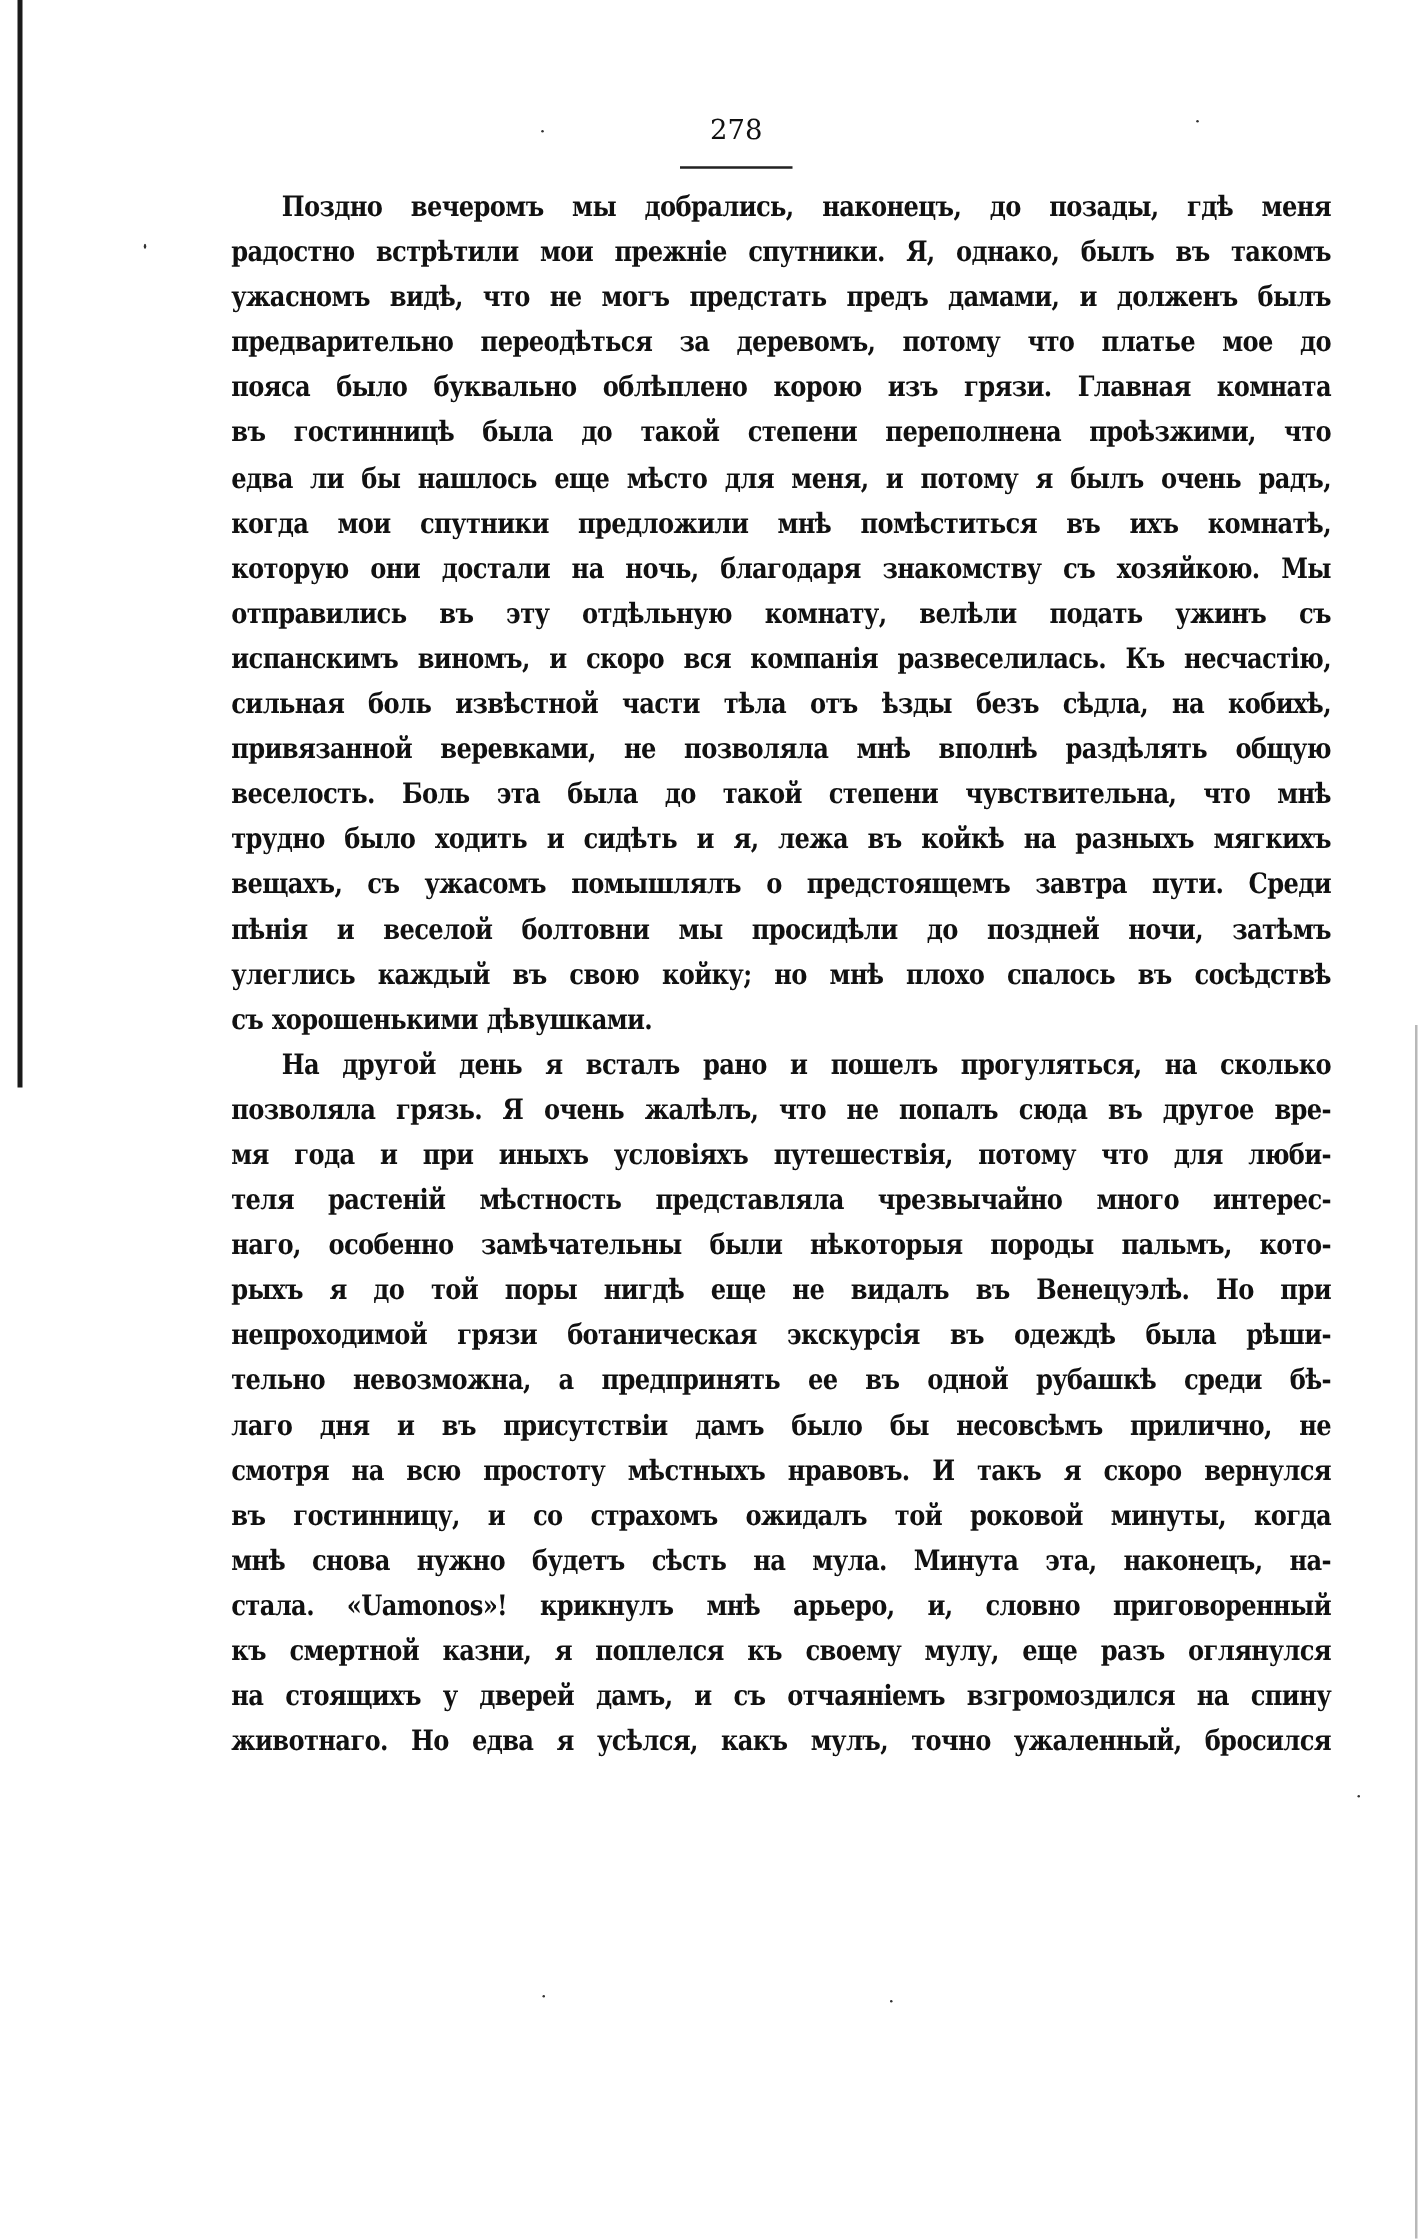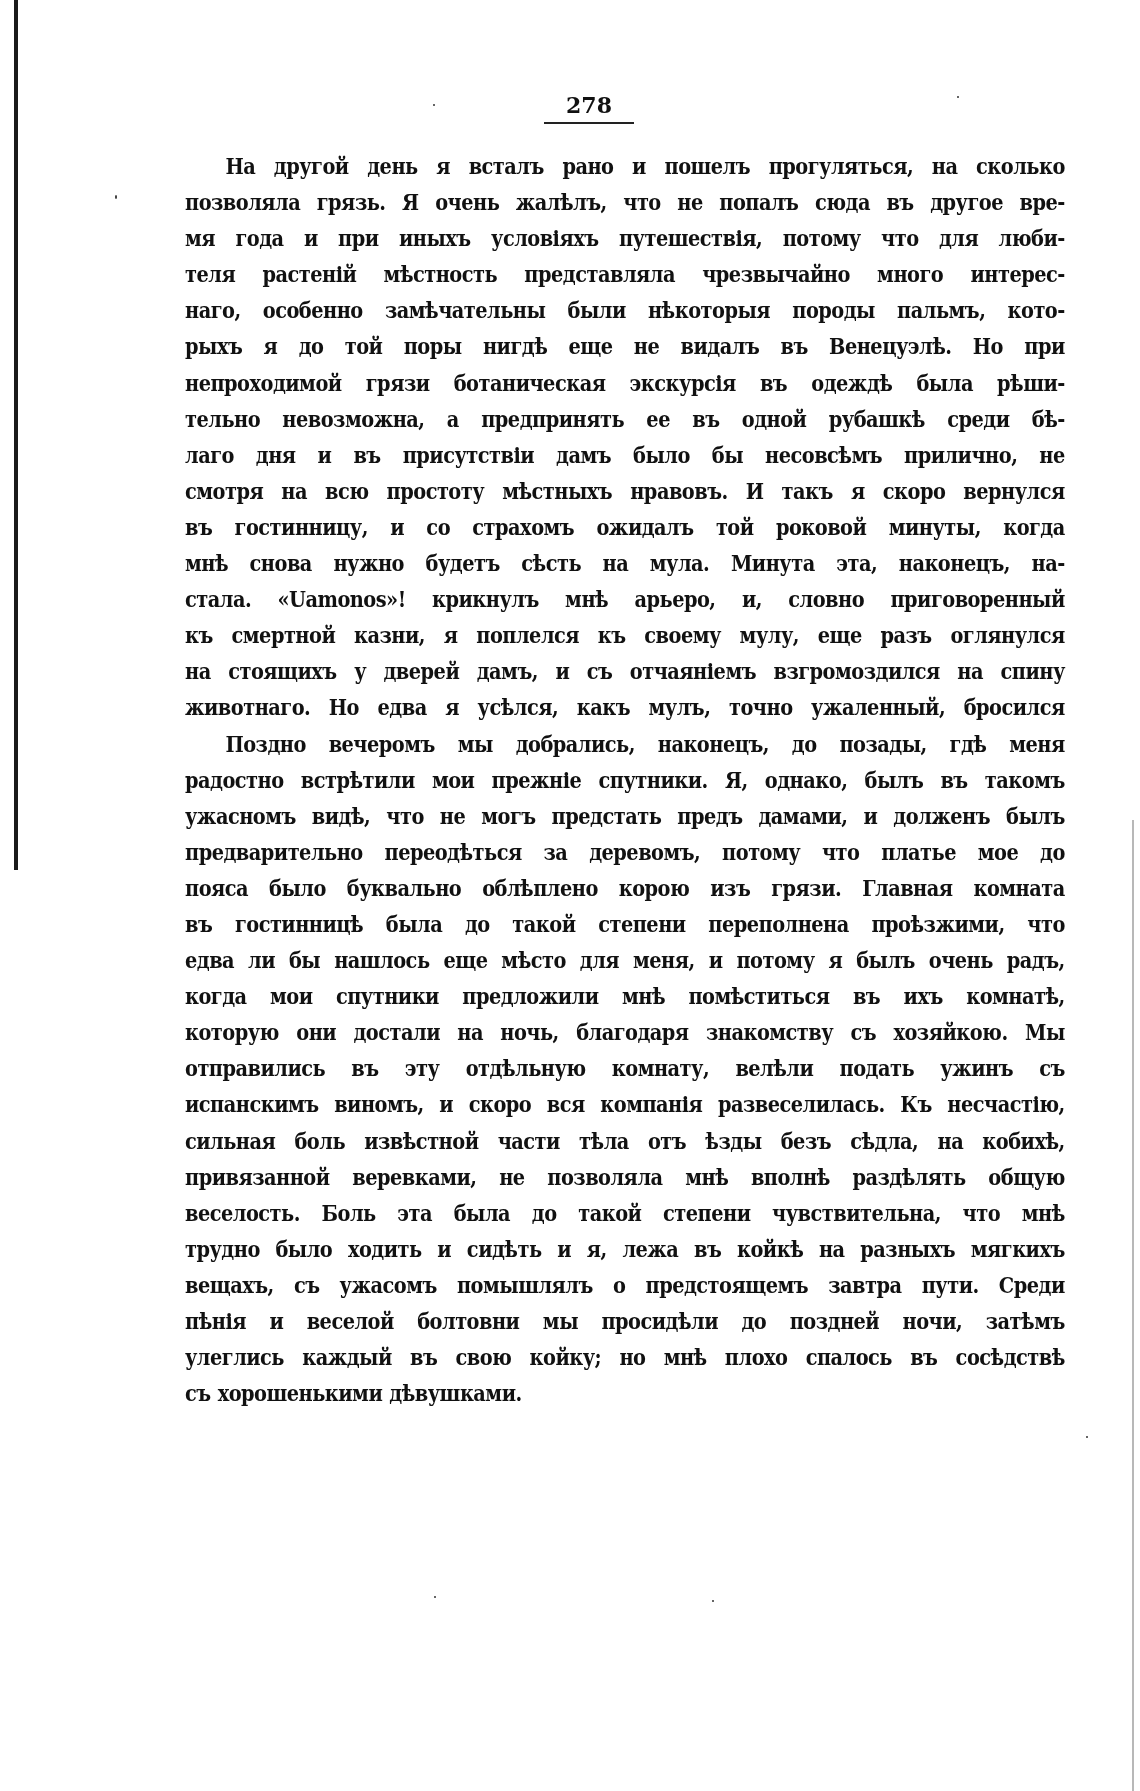--- a/index.html
+++ b/index.html
@@ -34,25 +34,25 @@
     .page-header {
       position: absolute;
       top: 92px;
       left: 0;
       width: 1140px;
       text-align: center;
     }
     .page-number {
       display: inline-block;
       font-family: "DejaVu Serif", serif;
-      font-weight: bold;
+      font-weight: normal;
       font-size: 22px;
       letter-spacing: 0px;
       margin-left: 38px;
-      padding-bottom: 4px;
+      padding-bottom: 16px;
       border-bottom: 2px solid #222;
       width: 90px;
       text-align: center;
     }
     .text-block {
       position: absolute;
       left: 185px;
       top: 148px;
       width: 880px;
     }
@@ -100,51 +100,51 @@
 
 <div class="speck" style="left:433px;top:104px;width:2px;height:2px;"></div>
 <div class="speck" style="left:957px;top:96px;width:2px;height:2px;"></div>
 <div class="speck" style="left:115px;top:195px;width:2px;height:4px;"></div>
 <div class="speck" style="left:1086px;top:1436px;width:2px;height:2px;"></div>
 <div class="speck" style="left:434px;top:1596px;width:2px;height:2px;"></div>
 <div class="speck" style="left:712px;top:1600px;width:2px;height:2px;"></div>
 
 <div class="text-block">
   <div>
-    <span class="line indent">На другой день я всталъ рано и пошелъ прогуляться, на сколько</span>
-    <span class="line">позволяла грязь. Я очень жалѣлъ, что не попалъ сюда въ другое вре-</span>
-    <span class="line">мя года и при иныхъ условіяхъ путешествія, потому что для люби-</span>
-    <span class="line">теля растеній мѣстность представляла чрезвычайно много интерес-</span>
-    <span class="line">наго, особенно замѣчательны были нѣкоторыя породы пальмъ, кото-</span>
-    <span class="line">рыхъ я до той поры нигдѣ еще не видалъ въ Венецуэлѣ. Но при</span>
-    <span class="line">непроходимой грязи ботаническая экскурсія въ одеждѣ была рѣши-</span>
-    <span class="line">тельно невозможна, а предпринять ее въ одной рубашкѣ среди бѣ-</span>
-    <span class="line">лаго дня и въ присутствіи дамъ было бы несовсѣмъ прилично, не</span>
-    <span class="line">смотря на всю простоту мѣстныхъ нравовъ. И такъ я скоро вернулся</span>
-    <span class="line">въ гостинницу, и со страхомъ ожидалъ той роковой минуты, когда</span>
-    <span class="line">мнѣ снова нужно будетъ сѣсть на мула. Минута эта, наконецъ, на-</span>
-    <span class="line">стала. «Uamonos»! крикнулъ мнѣ арьеро, и, словно приговоренный</span>
-    <span class="line">къ смертной казни, я поплелся къ своему мулу, еще разъ оглянулся</span>
-    <span class="line">на стоящихъ у дверей дамъ, и съ отчаяніемъ взгромоздился на спину</span>
-    <span class="line">животнаго. Но едва я усѣлся, какъ мулъ, точно ужаленный, бросился</span>
-  </div>
-  <div>
     <span class="line indent">Поздно вечеромъ мы добрались, наконецъ, до позады, гдѣ меня</span>
     <span class="line">радостно встрѣтили мои прежніе спутники. Я, однако, былъ въ такомъ</span>
     <span class="line">ужасномъ видѣ, что не могъ предстать предъ дамами, и долженъ былъ</span>
     <span class="line">предварительно переодѣться за деревомъ, потому что платье мое до</span>
     <span class="line">пояса было буквально облѣплено корою изъ грязи. Главная комната</span>
     <span class="line">въ гостинницѣ была до такой степени переполнена проѣзжими, что</span>
     <span class="line">едва ли бы нашлось еще мѣсто для меня, и потому я былъ очень радъ,</span>
     <span class="line">когда мои спутники предложили мнѣ помѣститься въ ихъ комнатѣ,</span>
     <span class="line">которую они достали на ночь, благодаря знакомству съ хозяйкою. Мы</span>
     <span class="line">отправились въ эту отдѣльную комнату, велѣли подать ужинъ съ</span>
     <span class="line">испанскимъ виномъ, и скоро вся компанія развеселилась. Къ несчастію,</span>
     <span class="line">сильная боль извѣстной части тѣла отъ ѣзды безъ сѣдла, на кобихѣ,</span>
     <span class="line">привязанной веревками, не позволяла мнѣ вполнѣ раздѣлять общую</span>
     <span class="line">веселость. Боль эта была до такой степени чувствительна, что мнѣ</span>
     <span class="line">трудно было ходить и сидѣть и я, лежа въ койкѣ на разныхъ мягкихъ</span>
     <span class="line">вещахъ, съ ужасомъ помышлялъ о предстоящемъ завтра пути. Среди</span>
     <span class="line">пѣнія и веселой болтовни мы просидѣли до поздней ночи, затѣмъ</span>
     <span class="line">улеглись каждый въ свою койку; но мнѣ плохо спалось въ сосѣдствѣ</span>
     <span class="line last">съ хорошенькими дѣвушками.</span>
   </div>
+  <div>
+    <span class="line indent">На другой день я всталъ рано и пошелъ прогуляться, на сколько</span>
+    <span class="line">позволяла грязь. Я очень жалѣлъ, что не попалъ сюда въ другое вре-</span>
+    <span class="line">мя года и при иныхъ условіяхъ путешествія, потому что для люби-</span>
+    <span class="line">теля растеній мѣстность представляла чрезвычайно много интерес-</span>
+    <span class="line">наго, особенно замѣчательны были нѣкоторыя породы пальмъ, кото-</span>
+    <span class="line">рыхъ я до той поры нигдѣ еще не видалъ въ Венецуэлѣ. Но при</span>
+    <span class="line">непроходимой грязи ботаническая экскурсія въ одеждѣ была рѣши-</span>
+    <span class="line">тельно невозможна, а предпринять ее въ одной рубашкѣ среди бѣ-</span>
+    <span class="line">лаго дня и въ присутствіи дамъ было бы несовсѣмъ прилично, не</span>
+    <span class="line">смотря на всю простоту мѣстныхъ нравовъ. И такъ я скоро вернулся</span>
+    <span class="line">въ гостинницу, и со страхомъ ожидалъ той роковой минуты, когда</span>
+    <span class="line">мнѣ снова нужно будетъ сѣсть на мула. Минута эта, наконецъ, на-</span>
+    <span class="line">стала. «Uamonos»! крикнулъ мнѣ арьеро, и, словно приговоренный</span>
+    <span class="line">къ смертной казни, я поплелся къ своему мулу, еще разъ оглянулся</span>
+    <span class="line">на стоящихъ у дверей дамъ, и съ отчаяніемъ взгромоздился на спину</span>
+    <span class="line">животнаго. Но едва я усѣлся, какъ мулъ, точно ужаленный, бросился</span>
+  </div>
 </div>
 
 </body></html>

